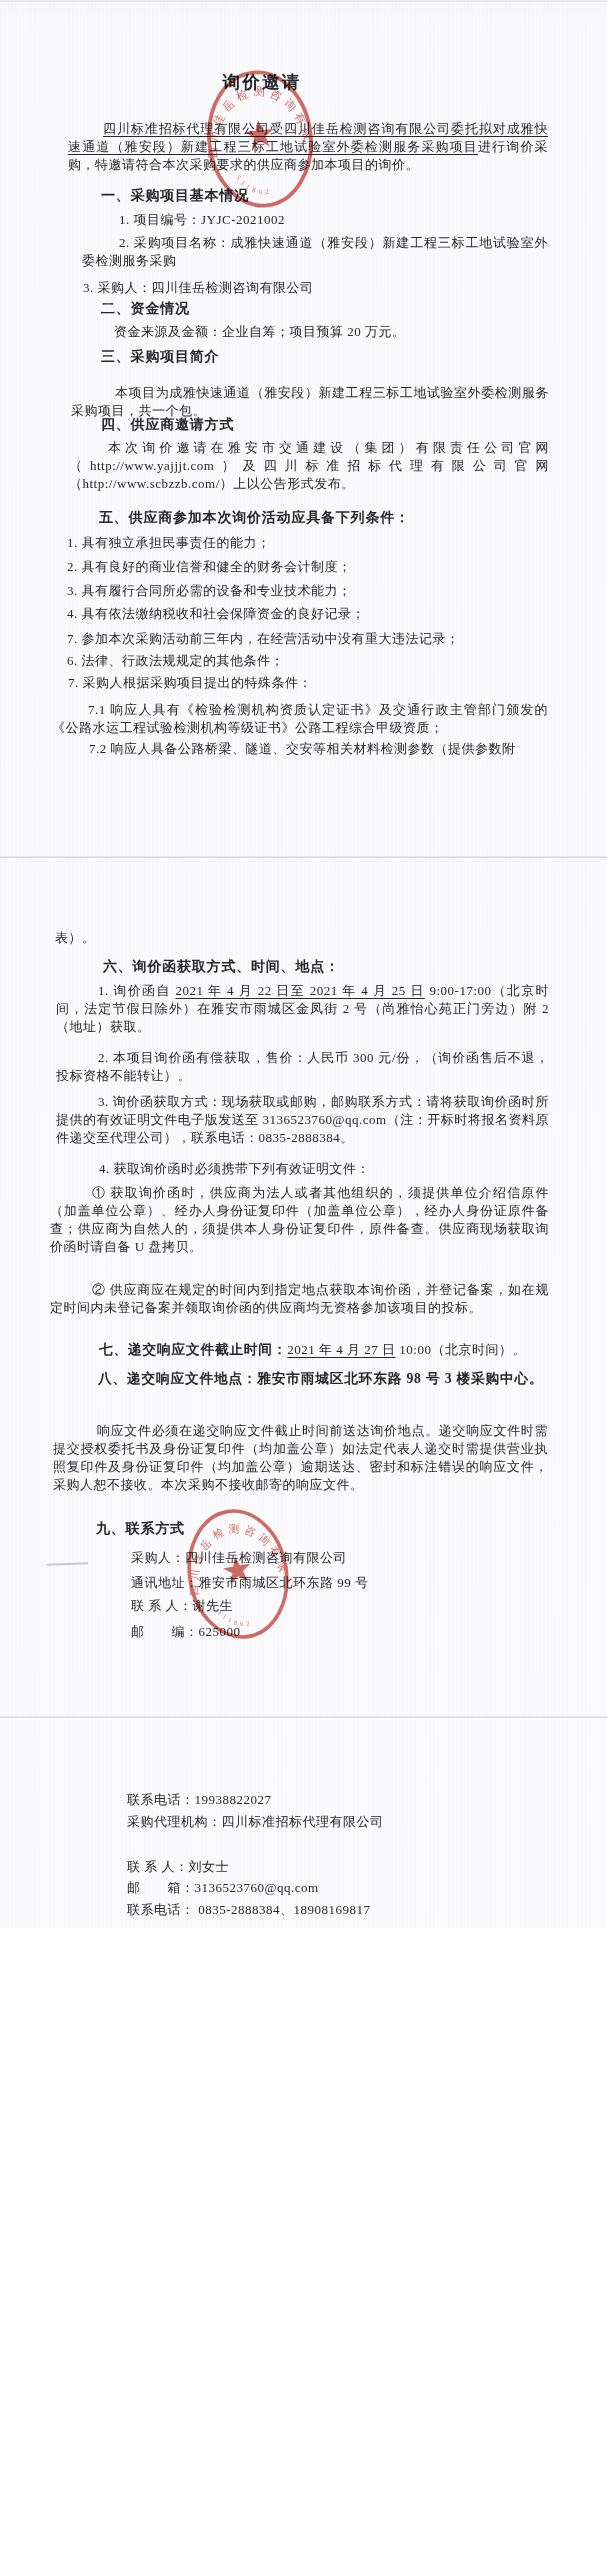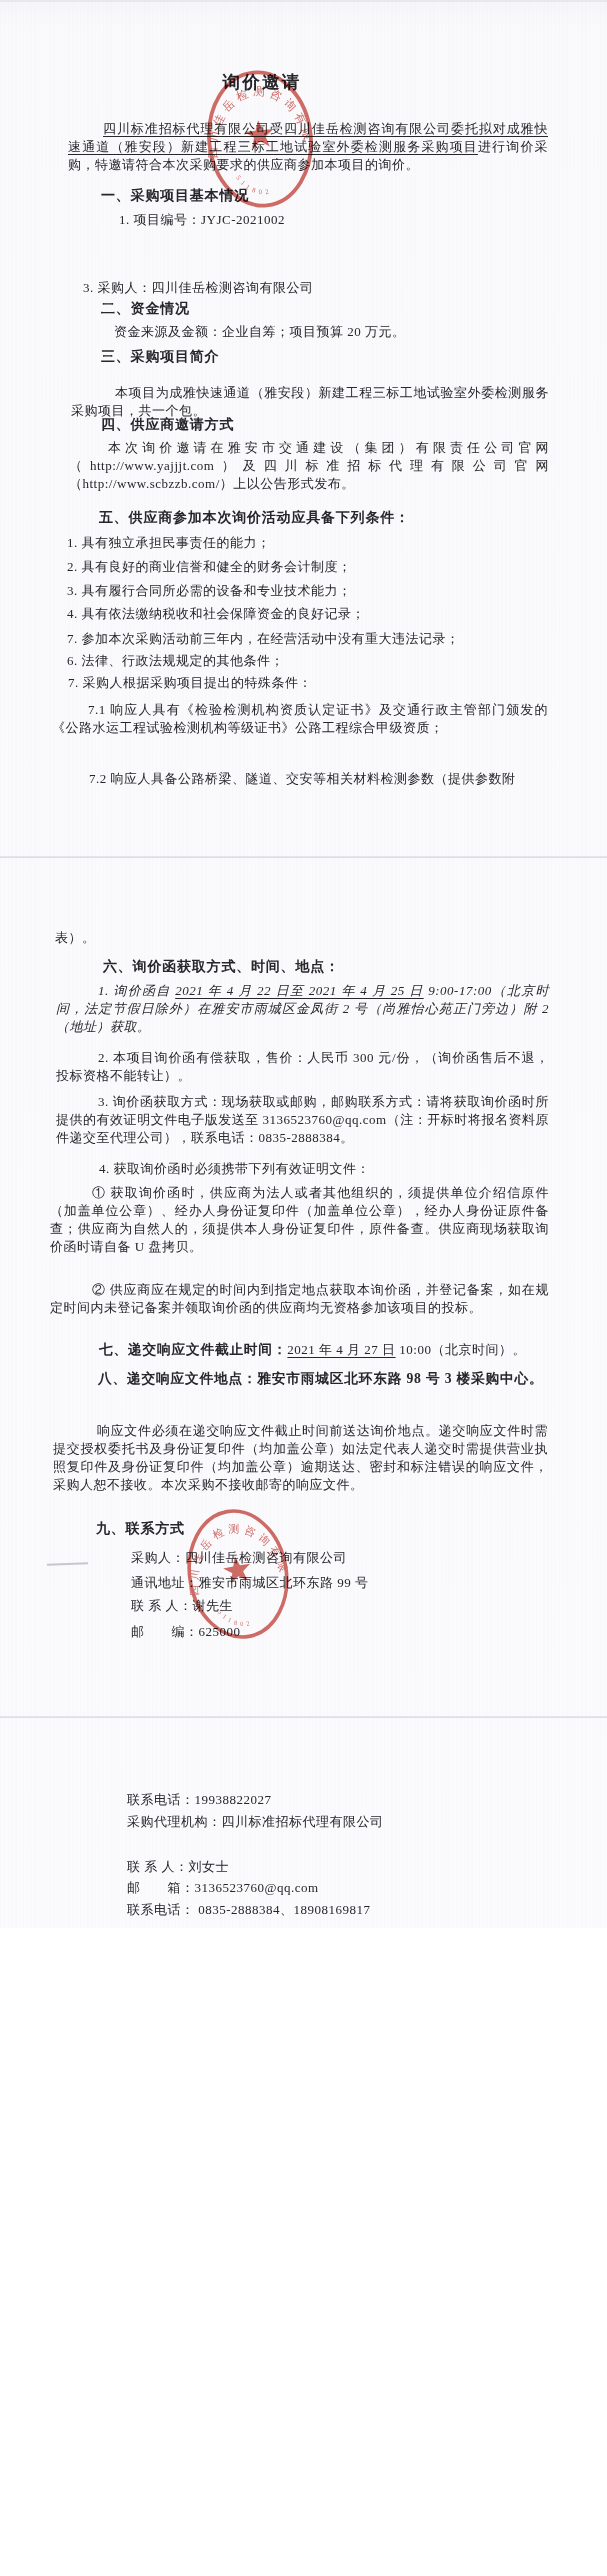--- a/index.html
+++ b/index.html
@@ -70,48 +70,49 @@
 
 <div class="canvas">
   <div class="top-edge"></div>
 
   <h1 class="doc-title">询价邀请</h1>
 
   <p class="pp just" style="top:120px;left:68px;width:480px;text-indent:35px;"><span class="u">四川标准招标代理有限公司受四川佳岳检测咨询有限公司委托拟对成雅快速通道（雅安段）新建工程三标工地试验室外委检测服务采购项目</span><span>进行询价采购，特邀请符合本次采购要求的供应商参加本项目的询价。</span></p>
 
   <p class="pp hd" style="top:187px;left:101px;">一、采购项目基本情况</p>
   <p class="pp" style="top:211px;left:119px;">1. 项目编号：JYJC-2021002</p>
+  <p class="pp just" style="top:234px;left:82px;width:466px;text-indent:37px;">2. 采购项目名称：成雅快速通道（雅安段）新建工程三标工地试验室外委检测服务采购</p>
   <p class="pp" style="top:279px;left:83px;">3. 采购人：四川佳岳检测咨询有限公司</p>
 
   <p class="pp hd" style="top:300px;left:101px;">二、资金情况</p>
   <p class="pp" style="top:323px;left:114px;">资金来源及金额：企业自筹；项目预算 20 万元。</p>
 
   <p class="pp hd" style="top:348px;left:101px;">三、采购项目简介</p>
   <p class="pp just" style="top:384px;left:71px;width:478px;text-indent:44px;">本项目为成雅快速通道（雅安段）新建工程三标工地试验室外委检测服务采购项目，共一个包。</p>
 
   <p class="pp hd" style="top:416px;left:101px;">四、供应商邀请方式</p>
   <p class="pp hd" style="top:509px;left:99px;">五、供应商参加本次询价活动应具备下列条件：</p>
 
   <p class="pp just" style="top:439px;left:69px;width:480px;text-indent:39px;">本次询价邀请在雅安市交通建设（集团）有限责任公司官网（http://www.yajjjt.com）及四川标准招标代理有限公司官网（http://www.scbzzb.com/）上以公告形式发布。</p>
   <p class="pp" style="top:534px;left:67px;">1. 具有独立承担民事责任的能力；</p>
   <p class="pp" style="top:558px;left:67px;">2. 具有良好的商业信誉和健全的财务会计制度；</p>
   <p class="pp" style="top:582px;left:67px;">3. 具有履行合同所必需的设备和专业技术能力；</p>
   <p class="pp" style="top:605px;left:67px;">4. 具有依法缴纳税收和社会保障资金的良好记录；</p>
   <p class="pp" style="top:630px;left:67px;">7. 参加本次采购活动前三年内，在经营活动中没有重大违法记录；</p>
   <p class="pp" style="top:652px;left:67px;">6. 法律、行政法规规定的其他条件；</p>
   <p class="pp" style="top:674px;left:68px;">7. 采购人根据采购项目提出的特殊条件：</p>
   <p class="pp just" style="top:701px;left:52px;width:496px;text-indent:36px;">7.1 响应人具有《检验检测机构资质认定证书》及交通行政主管部门颁发的《公路水运工程试验检测机构等级证书》公路工程综合甲级资质；</p>
-  <p class="pp" style="top:770px;left:53px;width:495px;text-indent:36px;">7.2 响应人具备公路桥梁、隧道、交安等相关材料检测参数（提供参数附</p>
+  <p class="pp" style="top:740px;left:53px;width:495px;text-indent:36px;">7.2 响应人具备公路桥梁、隧道、交安等相关材料检测参数（提供参数附</p>
 
   <div class="page-divider" style="top:856px;"></div>
 
   <p class="pp" style="top:929px;left:55px;">表）。</p>
 
   <p class="pp hd" style="top:958px;left:103px;">六、询价函获取方式、时间、地点：</p>
-  <p class="pp just" style="top:982px;left:56px;width:493px;text-indent:42px;font-style:italic;"><span>1. 询价函自 </span><span class="u">2021 年 4 月 22 日至 2021 年 4 月 25 日</span><span> 9:00-17:00（北京时间，法定节假日除外）在雅安市雨城区金凤街 2 号（尚雅怡心苑正门旁边）附 2（地址）获取。</span></p>
+  <p class="pp just" style="top:982px;left:56px;width:493px;text-indent:42px;"><span>1. 询价函自 </span><span class="u">2021 年 4 月 22 日至 2021 年 4 月 25 日</span><span> 9:00-17:00（北京时间，法定节假日除外）在雅安市雨城区金凤街 2 号（尚雅怡心苑正门旁边）附 2（地址）获取。</span></p>
   <p class="pp just" style="top:1049px;left:56px;width:493px;text-indent:42px;">2. 本项目询价函有偿获取，售价：人民币 300 元/份，（询价函售后不退，投标资格不能转让）。</p>
   <p class="pp just" style="top:1093px;left:56px;width:493px;text-indent:42px;">3. 询价函获取方式：现场获取或邮购，邮购联系方式：请将获取询价函时所提供的有效证明文件电子版发送至 3136523760@qq.com（注：开标时将报名资料原件递交至代理公司），联系电话：0835-2888384。</p>
   <p class="pp" style="top:1160px;left:99px;">4. 获取询价函时必须携带下列有效证明文件：</p>
   <p class="pp just" style="top:1184px;left:50px;width:499px;text-indent:42px;">① 获取询价函时，供应商为法人或者其他组织的，须提供单位介绍信原件（加盖单位公章）、经办人身份证复印件（加盖单位公章），经办人身份证原件备查；供应商为自然人的，须提供本人身份证复印件，原件备查。供应商现场获取询价函时请自备 U 盘拷贝。</p>
   <p class="pp just" style="top:1281px;left:50px;width:499px;text-indent:42px;">② 供应商应在规定的时间内到指定地点获取本询价函，并登记备案，如在规定时间内未登记备案并领取询价函的供应商均无资格参加该项目的投标。</p>
 
   <p class="pp" style="top:1341px;left:99px;"><span class="hd" style="font-size:13.7px;">七、递交响应文件截止时间：</span><span class="u">2021 年 4 月 27 日</span><span> 10:00（北京时间）。</span></p>
 
   <p class="pp hd just" style="top:1370px;left:55px;width:493px;text-indent:43px;font-size:13.7px;">八、递交响应文件地点：雅安市雨城区北环东路 98 号 3 楼采购中心。</p>
   <p class="pp just" style="top:1422px;left:53px;width:495px;text-indent:44px;">响应文件必须在递交响应文件截止时间前送达询价地点。递交响应文件时需提交授权委托书及身份证复印件（均加盖公章）如法定代表人递交时需提供营业执照复印件及身份证复印件（均加盖公章）逾期送达、密封和标注错误的响应文件，采购人恕不接收。本次采购不接收邮寄的响应文件。</p>

